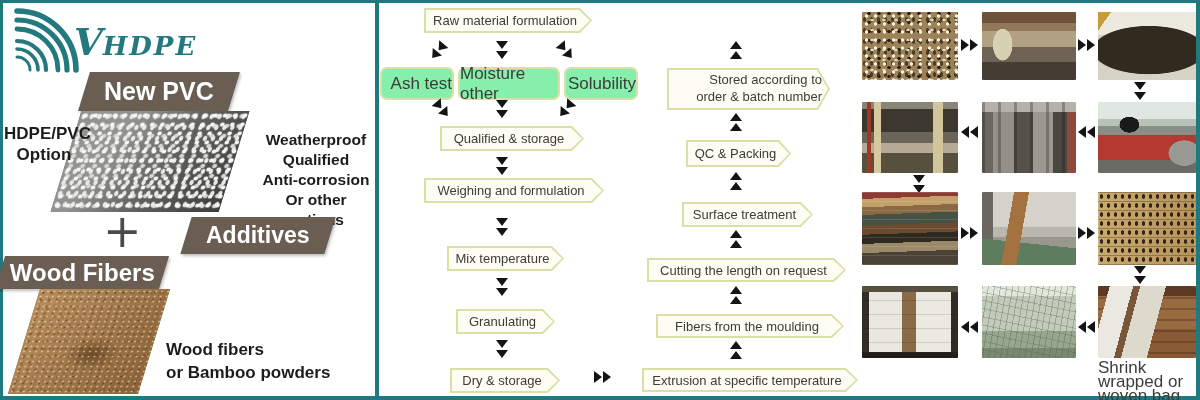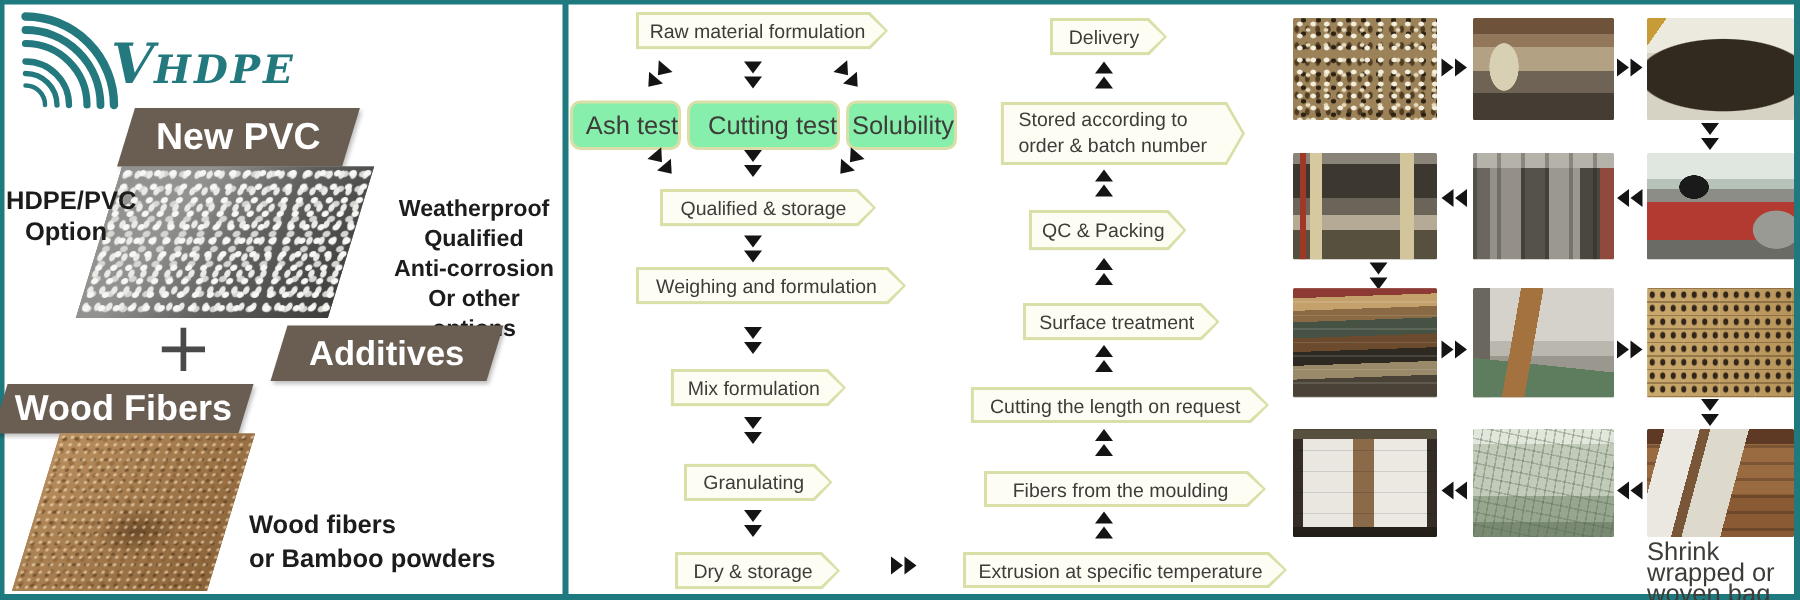--- a/index.html
+++ b/index.html
@@ -6,21 +6,21 @@
   .canvas{position:relative;width:1200px;height:400px;background:#fff;overflow:hidden;
           font-family:"Liberation Sans",sans-serif}
   .tealline{position:absolute;background:#1e7a7e}
   
   .pent{position:absolute;background:#d9dfa6;
         clip-path:polygon(0 0,calc(100% - 12px) 0,100% 50%,calc(100% - 12px) 100%,0 100%)}
   .pin{position:absolute;inset:2px;background:#fdfdf4;
        clip-path:polygon(0 0,calc(100% - 11px) 0,100% 50%,calc(100% - 11px) 100%,0 100%);
        display:flex;align-items:center;justify-content:center;font-size:13px;color:#3d3c38;
        white-space:nowrap;padding-right:6px}
-  .pin.wrap{white-space:normal;text-align:left;padding-left:10px;line-height:1.3;justify-content:flex-start}
+  .pin.wrap{white-space:normal;text-align:right;padding-left:10px;line-height:1.3;justify-content:flex-start}
   .rbox{position:absolute;background:#86efac;border:2px solid #d9dfa6;border-radius:7px;
         display:flex;align-items:center;justify-content:flex-end;font-size:17px;color:#3d3c38}
   
   .dar{position:absolute;display:flex;flex-direction:column;align-items:center;gap:2px}
   .dar i{display:block;width:0;height:0;border-left:6.5px solid transparent;
          border-right:6.5px solid transparent;border-top:8.5px solid #141414}
   .dar.up i{border-top:none;border-bottom:8.5px solid #141414}
   .har{position:absolute;display:flex;flex-direction:row;gap:1px}
   .har i{display:block;width:0;height:0;border-top:6.5px solid transparent;
          border-bottom:6.5px solid transparent;border-left:8.5px solid #141414}
@@ -183,21 +183,21 @@
     </div>
   <div class="dar" style="left:560px;top:42px;transform:rotate(-40deg)">
       <i></i>
       <i></i>
     </div>
 
   <div class="rbox" style="left:380px;top:67px;width:70px;height:29px">
     <span>Ash test</span>
   </div>
   <div class="rbox" style="left:458px;top:67px;width:98px;height:29px">
-    <span>Cutting test</span>
+    <span>Moisture other</span>
   </div>
   <div class="rbox" style="left:564px;top:67px;width:70px;height:29px">
     <span>Solubility</span>
   </div>
 
   <div class="dar" style="left:436px;top:100px;transform:rotate(-40deg)">
       <i></i>
       <i></i>
     </div>
   <div class="dar" style="left:496px;top:100px">
@@ -219,21 +219,21 @@
 
   <div class="pent" style="left:424px;top:178px;width:180px;height:25px">
     <div class="pin">Weighing and formulation</div>
   </div>
   <div class="dar" style="left:496px;top:218px">
       <i></i>
       <i></i>
     </div>
 
   <div class="pent" style="left:447px;top:246px;width:117px;height:25px">
-    <div class="pin">Mix formulation</div>
+    <div class="pin">Mix temperature</div>
   </div>
   <div class="dar" style="left:496px;top:278px">
       <i></i>
       <i></i>
     </div>
 
   <div class="pent" style="left:456px;top:309px;width:99px;height:25px">
     <div class="pin">Granulating</div>
   </div>
   <div class="dar" style="left:496px;top:340px">
@@ -243,23 +243,20 @@
 
   <div class="pent" style="left:450px;top:368px;width:110px;height:25px">
     <div class="pin">Dry &amp; storage</div>
   </div>
 
   <div class="har" style="left:594px;top:371px">
       <i></i>
       <i></i>
     </div>
 
-  <div class="pent" style="left:700px;top:12px;width:78px;height:25px">
-    <div class="pin">Delivery</div>
-  </div>
   <div class="dar up" style="left:730px;top:41px">
       <i></i>
       <i></i>
     </div>
 
   <div class="pent" style="left:667px;top:68px;width:163px;height:42px">
     <div class="pin wrap">Stored according to order &amp; batch number</div>
   </div>
   <div class="dar up" style="left:730px;top:113px">
       <i></i>

